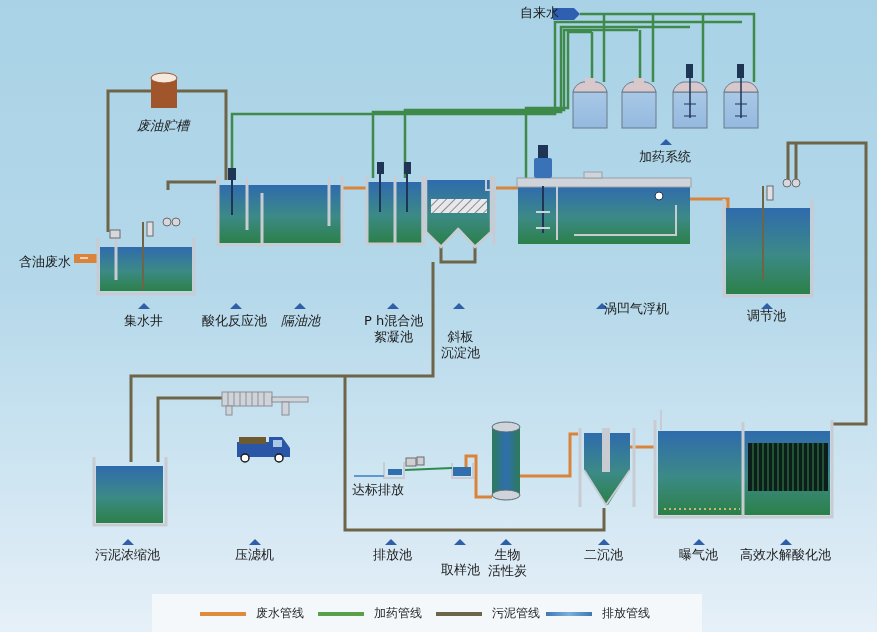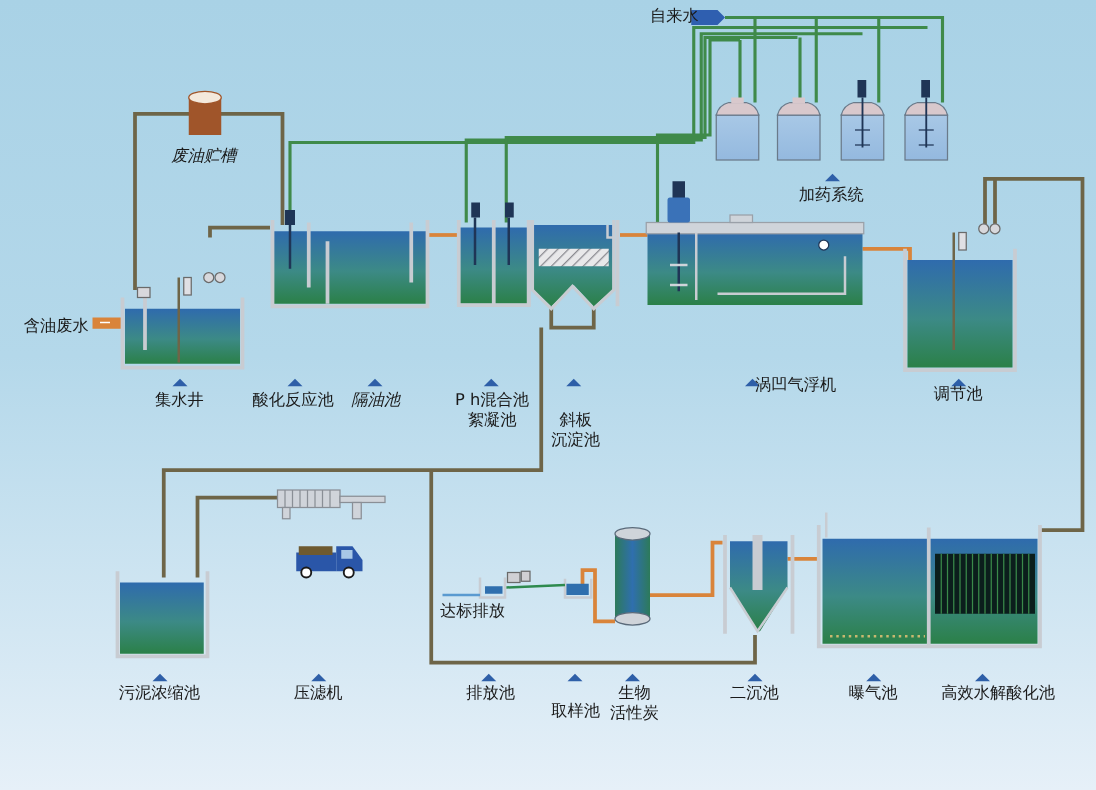--- a/index.html
+++ b/index.html
@@ -306,16 +306,34 @@
     <div class="lbl" style="left:488px;top:547px;white-space:pre;">生物
 活性炭</div>
 
     <div class="tri" style="left:598px;top:539px;"></div>
     <div class="lbl" style="left:584px;top:547px;">二沉池</div>
 
     <div class="tri" style="left:693px;top:539px;"></div>
     <div class="lbl" style="left:679px;top:547px;">曝气池</div>
 
     <div class="tri" style="left:780px;top:539px;"></div>
-    <div class="lbl" style="left:740px;top:547px;margin-left:13px;">高效水解酸化池</div>
+    <div class="lbl" style="left:740px;top:547px;">高效水解酸化池</div>
   </div>
 
+  <div id="legend">
+    <div class="leg-item" style="left:48px;">
+      <div class="leg-line" style="background:#e08a3c;"></div>
+      <div class="leg-text">废水管线</div>
+    </div>
+    <div class="leg-item" style="left:166px;">
+      <div class="leg-line" style="background:#5aa048;"></div>
+      <div class="leg-text">加药管线</div>
+    </div>
+    <div class="leg-item" style="left:284px;">
+      <div class="leg-line" style="background:#6e6548;"></div>
+      <div class="leg-text">污泥管线</div>
+    </div>
+    <div class="leg-item" style="left:394px;">
+      <div class="leg-line" style="background:linear-gradient(90deg,#3c78b4,#7ab0dc,#3c78b4);"></div>
+      <div class="leg-text">排放管线</div>
+    </div>
+  </div>
 </div>
 
 </body></html>

